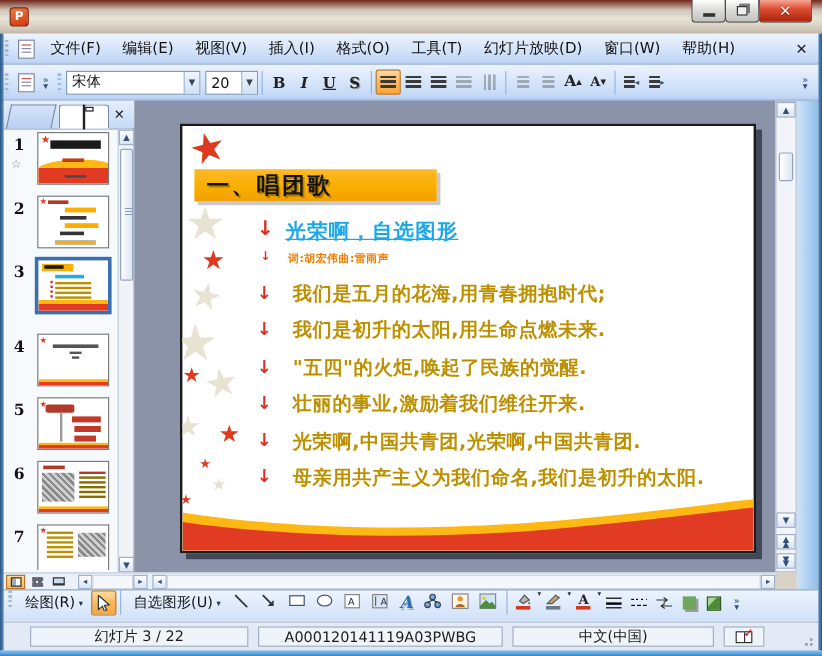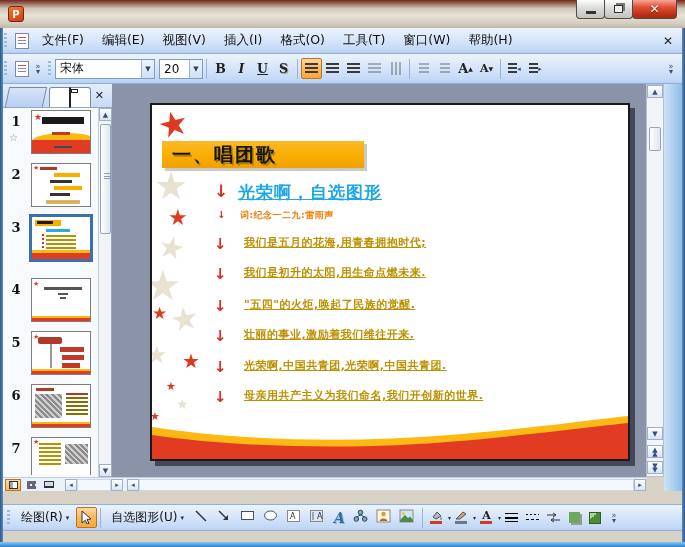--- a/index.html
+++ b/index.html
@@ -104,21 +104,21 @@
   .banner span{font-size:19px;font-weight:900;color:#151310;padding-left:10px;letter-spacing:2px;
     text-shadow:1.5px 1.5px 0 rgba(120,95,0,.55);white-space:nowrap;}
   .brow{position:absolute;left:0;width:100%;display:flex;align-items:baseline;white-space:nowrap;}
   .arr{color:var(--arrow-red,#D93025);font-weight:900;}
   .b-link .arr{position:absolute;left:62px;font-size:17px;}
   .b-link .txt{position:absolute;left:86px;font-size:17px;font-weight:bold;color:var(--link-blue,#1BA7E8);
     text-decoration:underline;letter-spacing:1px;}
   .b-credit .arr{position:absolute;left:65px;font-size:10px;}
   .b-credit .txt{position:absolute;left:88px;font-size:9px;font-weight:bold;color:#ee7d00;letter-spacing:.5px;}
   .b-lyric .arr{position:absolute;left:62px;font-size:15px;}
-  .b-lyric .txt{position:absolute;left:92px;font-size:11px;font-weight:bold;color:var(--lyric-gold,#BD9000);letter-spacing:.5px;text-decoration:underline;}
+  .b-lyric .txt{position:absolute;left:92px;font-size:16px;font-weight:bold;color:var(--lyric-gold,#BD9000);letter-spacing:.5px;}
   .wave-svg{position:absolute;left:0;bottom:0;width:100%;height:44px;}
 
   
   .vscroll{position:absolute;left:646px;top:84px;width:18px;height:393px;background:#f1f4f9;border:1px solid #b5bfce;}
 
   
   .navrow{position:absolute;left:3px;top:477px;width:643px;height:14px;background:#eaf1fa;
     border-top:1px solid #c3cedf;display:flex;align-items:center;}
   .view-btn{width:16px;height:12px;display:flex;align-items:center;justify-content:center;margin-left:2px;
     border:1px solid transparent;}
@@ -126,22 +126,22 @@
   .vb-normal{width:9px;height:8px;border:1px solid #333;background:linear-gradient(90deg,#9ab 3px,#fff 3px);}
   .vb-sorter{width:9px;height:8px;background:
     repeating-linear-gradient(90deg,#667 0 3px,transparent 3px 5px),
     repeating-linear-gradient(180deg,#667 0 3px,transparent 3px 5px);}
   .vb-show{width:10px;height:7px;border:1px solid #333;background:#cde;border-bottom-width:2px;}
   .hbtn{width:12px;height:12px;background:linear-gradient(#fdfefe,#d9e4f2);border:1px solid #9fb0c8;
     display:flex;align-items:center;justify-content:center;font-size:7px;color:#35507a;}
   .htrack{height:12px;background:#f4f7fc;border:1px solid #cdd7e5;}
 
   
-  .drawbar{position:absolute;left:3px;top:491px;width:679px;height:27px;display:flex;align-items:center;
-    border-top:1px solid #8fb0dc;margin-top:13px;}
+  .drawbar{position:absolute;left:3px;top:491px;width:679px;height:43px;display:flex;align-items:flex-start;
+    border-top:1px solid #8fb0dc;}
   .dt-label{font-size:12px;color:#111;display:flex;align-items:center;gap:3px;padding:2px 4px;}
   .dt-label .dd{font-size:7px;color:#234;}
   .icon16{width:17px;height:17px;display:flex;align-items:center;justify-content:center;}
   .clrbtn{display:flex;flex-direction:column;align-items:center;justify-content:center;width:17px;height:19px;}
   .clrbar{width:12px;height:3px;margin-top:1px;}
   .ddtiny{font-size:6px;color:#234;margin-left:1px;}
   .lstyle{width:13px;height:9px;background:
     linear-gradient(#000 0 0) 0 0/13px 1px no-repeat,
     linear-gradient(#000 0 0) 0 4px/13px 2px no-repeat,
     linear-gradient(#000 0 0) 0 8px/13px 3px no-repeat;}
@@ -189,36 +189,37 @@
 
   <div class="menubar bluebar">
     <div class="grip"></div>
     <div class="doc-icon"></div>
     <span class="menu-item">文件(F)</span>
     <span class="menu-item">编辑(E)</span>
     <span class="menu-item">视图(V)</span>
     <span class="menu-item">插入(I)</span>
     <span class="menu-item">格式(O)</span>
     <span class="menu-item">工具(T)</span>
+    <span class="menu-item">幻灯片放映(D)</span>
     <span class="menu-item">窗口(W)</span>
     <span class="menu-item">帮助(H)</span>
     <span class="menu-close">✕</span>
   </div>
 
   <div class="toolbar bluebar">
     <div class="grip"></div>
     <div class="tb-btn">
         <div class="doc-icon" style="margin:0"></div>
       </div>
     <div class="chev">
         <span>»</span>
         <span>▾</span>
       </div>
     <div class="grip"></div>
-    <div class="combo" style="width:100px">
+    <div class="combo" style="width:112px">
       <span>宋体</span>
       <span class="arrow">▼</span>
     </div>
     <div class="combo" style="width:44px;margin-left:4px">
       <span>20</span>
       <span class="arrow">▼</span>
     </div>
     <div class="tb-sep"></div>
     <div class="tb-btn bltr">B</div>
     <div class="tb-btn bltr" style="font-style:italic">I</div>
@@ -390,21 +391,21 @@
       <div class="banner">
         <span>一、唱团歌</span>
       </div>
 
       <div class="brow b-link" style="top:76px">
         <span class="arr">↓</span>
         <span class="txt">光荣啊，自选图形</span>
       </div>
       <div class="brow b-credit" style="top:104px">
         <span class="arr">↓</span>
-        <span class="txt">词:纪念一二九:雷雨声</span>
+        <span class="txt">词:胡宏伟曲:雷雨声</span>
       </div>
       <div class="brow b-lyric" style="top:130px">
         <span class="arr">↓</span>
         <span class="txt">我们是五月的花海,用青春拥抱时代;</span>
       </div>
       <div class="brow b-lyric" style="top:160px">
         <span class="arr">↓</span>
         <span class="txt">我们是初升的太阳,用生命点燃未来.</span>
       </div>
       <div class="brow b-lyric" style="top:192px">
@@ -414,21 +415,21 @@
       <div class="brow b-lyric" style="top:222px">
         <span class="arr">↓</span>
         <span class="txt">壮丽的事业,激励着我们维往开来.</span>
       </div>
       <div class="brow b-lyric" style="top:253px">
         <span class="arr">↓</span>
         <span class="txt">光荣啊,中国共青团,光荣啊,中国共青团.</span>
       </div>
       <div class="brow b-lyric" style="top:283px">
         <span class="arr">↓</span>
-        <span class="txt">母亲用共产主义为我们命名,我们开创新的世界.</span>
+        <span class="txt">母亲用共产主义为我们命名,我们是初升的太阳.</span>
       </div>
 
       <svg class="wave-svg" viewBox="0 0 480 44" preserveAspectRatio="none">
         <path d="M0 12 C 90 26, 200 28, 300 20 C 380 14, 440 5, 480 1 L480 44 L0 44 Z" fill="#FDB913"></path>
         <path d="M0 20 C 90 33, 210 35, 310 26 C 390 19, 450 11, 480 8 L480 44 L0 44 Z" fill="#E23B24"></path>
       </svg>
     </div>
   </div>
 
   <div class="vscroll">
@@ -575,17 +576,32 @@
       </div>
     <div class="tb-btn">
         <div class="cube"></div>
       </div>
     <div class="chev" style="margin-left:2px">
         <span>»</span>
         <span>▾</span>
       </div>
   </div>
 
+  <div class="statusbar">
+    <div class="sbox" style="left:22px;width:182px">
+        <span>幻灯片 3 / 22</span>
+      </div>
+    <div class="sbox" style="left:212px;width:204px">
+        <span>A000120141119A03PWBG</span>
+      </div>
+    <div class="sbox" style="left:424px;width:168px">
+        <span>中文(中国)</span>
+      </div>
+    <div class="book">
+        <div class="book-ico"></div>
+      </div>
+    <div class="rgrip"></div>
+  </div>
 
   <div class="edge-l"></div>
   <div class="edge-r"></div>
   <div class="bottomframe"></div>
 </div>
 
 </body></html>

